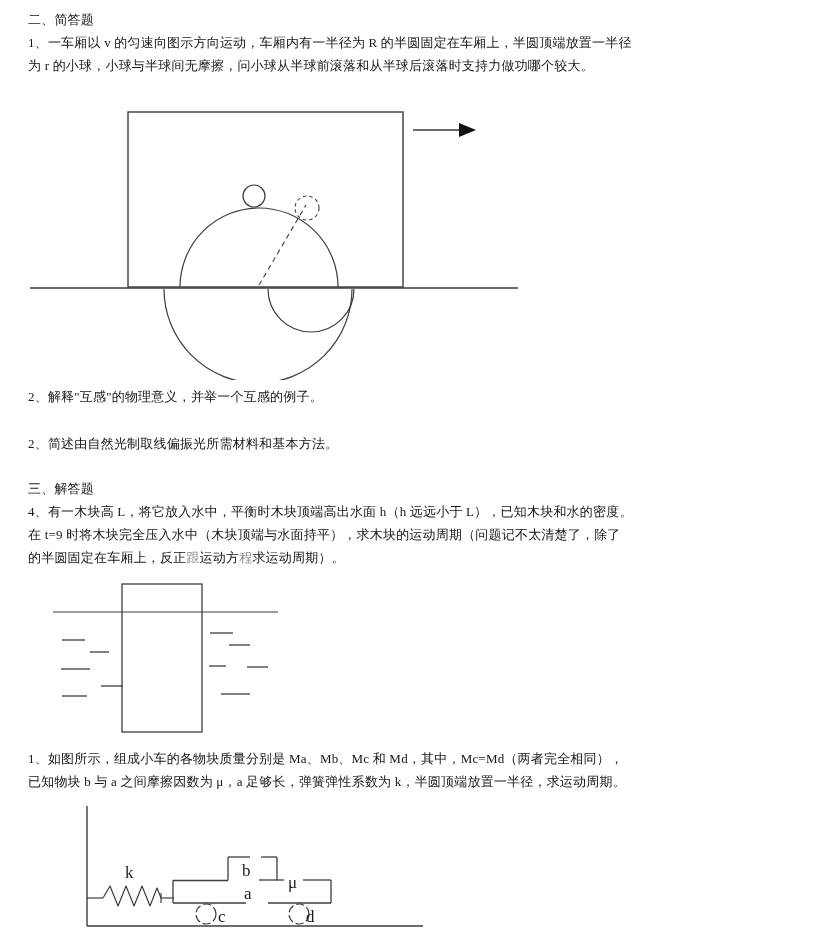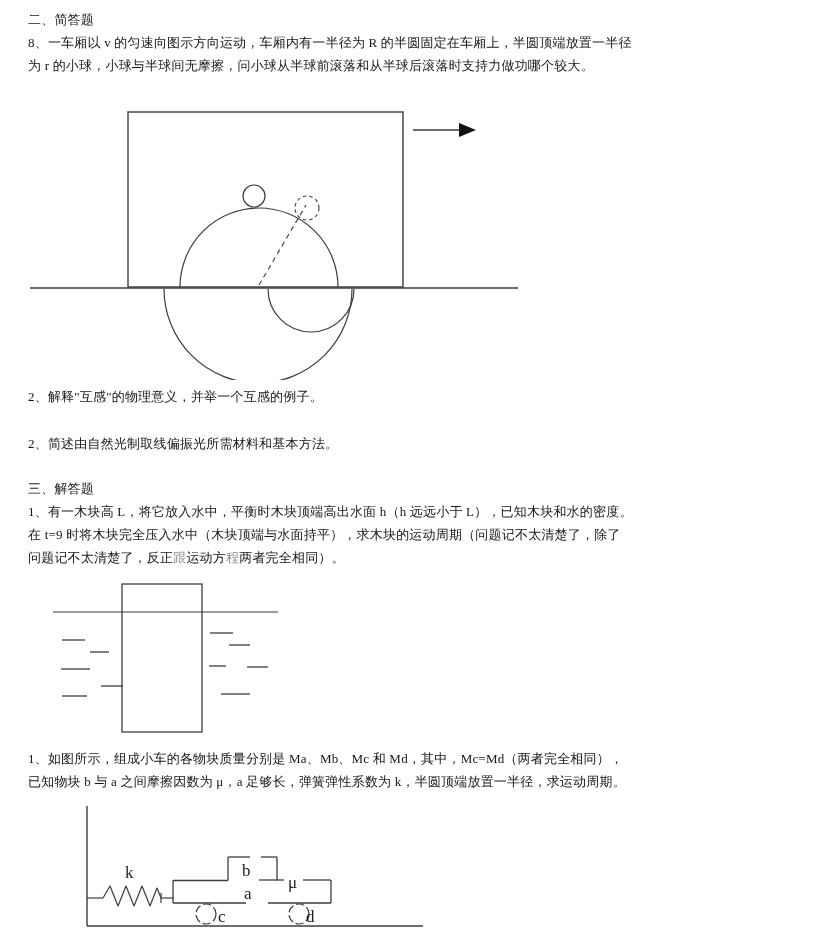--- a/index.html
+++ b/index.html
@@ -23,43 +23,43 @@
   }
   .ghost{stroke:#dcdcdc;}
   .ghost2{stroke:#e7e7e7;}
 </style>
 </head>
 <body>
 
 <div class="page">
 
   <div class="txt" style="top:9px">二、简答题</div>
-  <div class="txt" style="top:32px">8、一车厢以 v 的匀速向图示方向运动，车厢内有一半径为 R 的半圆固定在车厢上，半圆顶端放置一半径</div>
+  <div class="txt" style="top:32px">1、一车厢以 v 的匀速向图示方向运动，车厢内有一半径为 R 的半圆固定在车厢上，半圆顶端放置一半径</div>
   <div class="txt" style="top:55px">为 r 的小球，小球与半球间无摩擦，问小球从半球前滚落和从半球后滚落时支持力做功哪个较大。</div>
 
   <svg class="fig" style="top:105px" width="828" height="275" viewBox="0 105 828 275">
     <path d="M 164 289 A 94 94 0 0 0 352 289" class="ghost" stroke-width="1.2"></path>
     <path d="M 268 289 A 43 43 0 0 0 354 289" class="ghost2" stroke-width="1.2"></path>
     <line x1="30" y1="288" x2="518" y2="288" stroke-width="1.5"></line>
     <rect x="128" y="112" width="275" height="175" stroke-width="1.4"></rect>
     <path d="M 180 287 A 79 79 0 0 1 338 287" stroke-width="1.2"></path>
     <circle cx="254" cy="196" r="11" stroke-width="1.2"></circle>
     <circle cx="307" cy="208" r="12" stroke-width="1.1" stroke-dasharray="3.5 3"></circle>
     <line x1="259" y1="285" x2="306" y2="205" stroke-width="1.1" stroke-dasharray="5 4"></line>
     <line x1="413" y1="130" x2="459" y2="130" stroke-width="1.5"></line>
     <polygon points="459,123 459,137 476,130" fill="#111111" stroke="none"></polygon>
   </svg>
 
   <div class="txt" style="top:386px">2、解释"互感"的物理意义，并举一个互感的例子。</div>
   <div class="txt" style="top:433px">2、简述由自然光制取线偏振光所需材料和基本方法。</div>
 
   <div class="txt" style="top:478px">三、解答题</div>
-  <div class="txt" style="top:501px">1、有一木块高 L，将它放入水中，平衡时木块顶端高出水面 h（h 远远小于 L），已知木块和水的密度。</div>
+  <div class="txt" style="top:501px">4、有一木块高 L，将它放入水中，平衡时木块顶端高出水面 h（h 远远小于 L），已知木块和水的密度。</div>
   <div class="txt" style="top:524px">在 t=9 时将木块完全压入水中（木块顶端与水面持平），求木块的运动周期（问题记不太清楚了，除了</div>
-  <div class="txt" style="top:547px"><span>问题记不太清楚了，反正</span><span class="gray-char">跟</span><span>运动方</span><span class="gray-char">程</span><span>两者完全相同）。</span></div>
+  <div class="txt" style="top:547px"><span>的半圆固定在车厢上，反正</span><span class="gray-char">跟</span><span>运动方</span><span class="gray-char">程</span><span>求运动周期）。</span></div>
 
   <svg class="fig" style="top:578px" width="828" height="162" viewBox="0 578 828 162">
     <line x1="53" y1="612" x2="278" y2="612" stroke-width="1.2"></line>
     <rect x="122" y="584" width="80" height="148" stroke-width="1.3"></rect>
     <line x1="62" y1="640" x2="85" y2="640" stroke-width="1.3"></line>
     <line x1="90" y1="652" x2="109" y2="652" stroke-width="1.3"></line>
     <line x1="61" y1="669" x2="90" y2="669" stroke-width="1.3"></line>
     <line x1="101" y1="686" x2="123" y2="686" stroke-width="1.3"></line>
     <line x1="62" y1="696" x2="87" y2="696" stroke-width="1.3"></line>
     <line x1="210" y1="633" x2="233" y2="633" stroke-width="1.3"></line>

